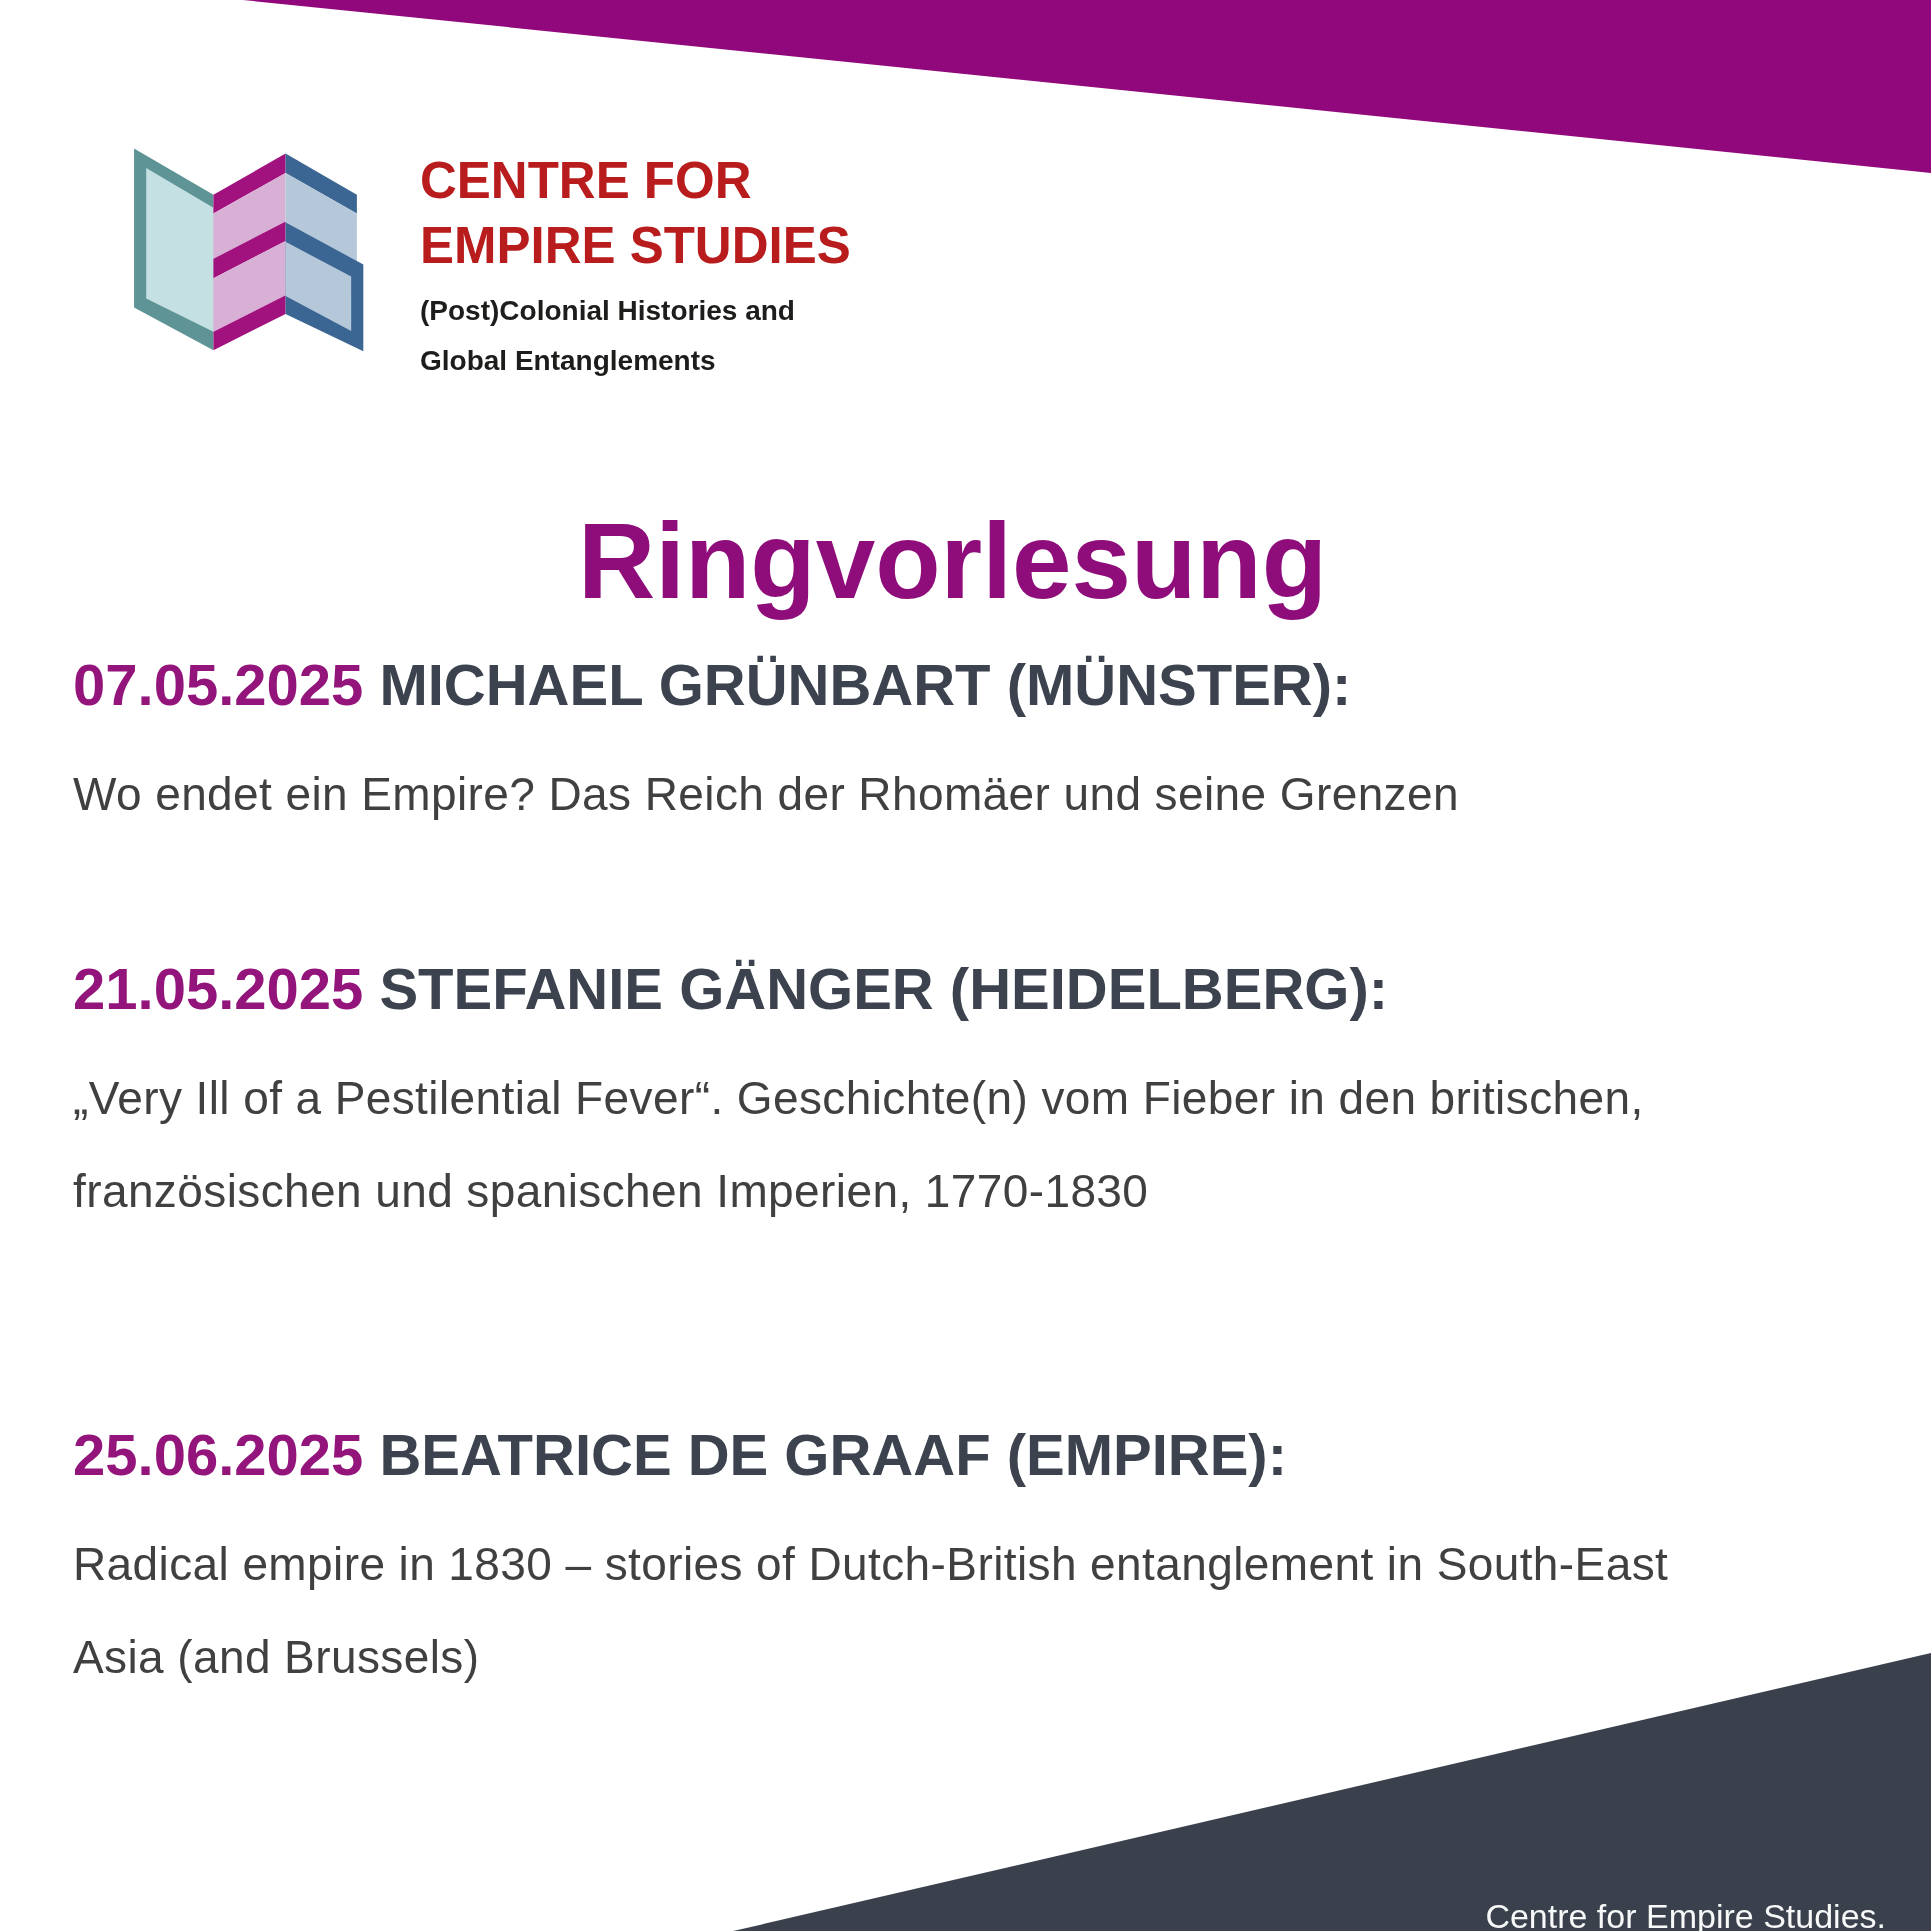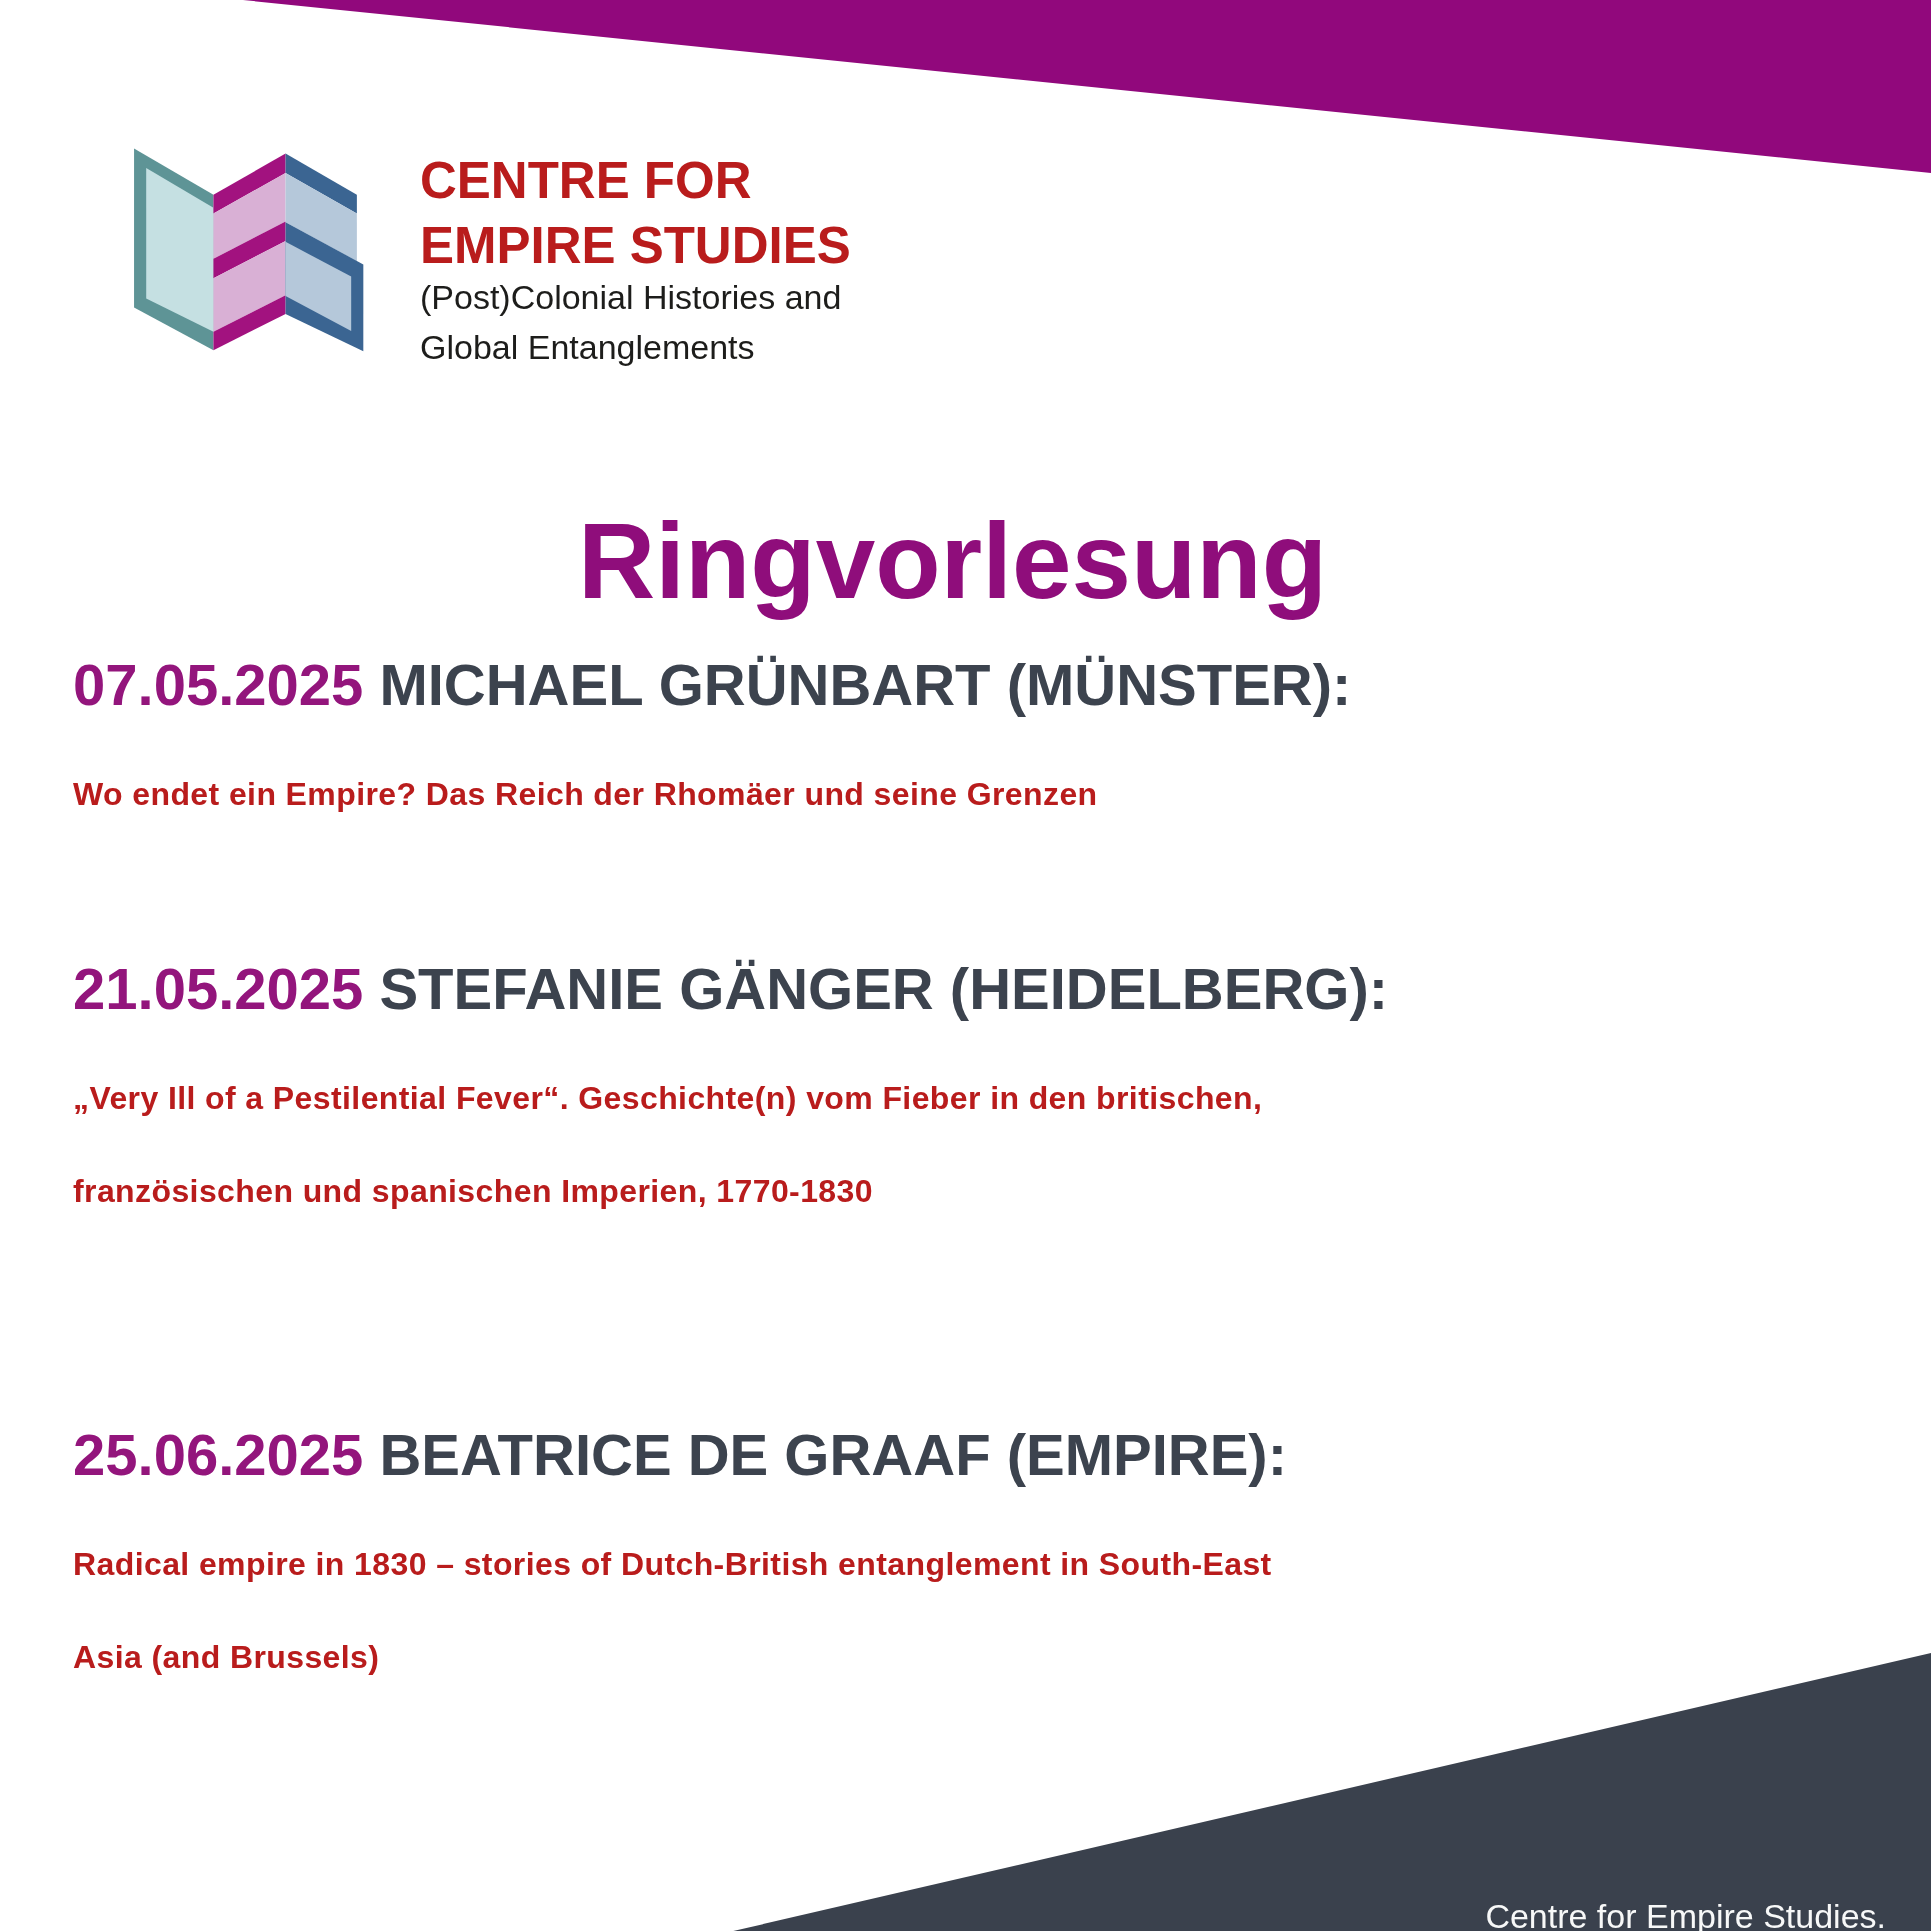--- a/index.html
+++ b/index.html
@@ -33,22 +33,22 @@
   }
 
   
   .logo-mark { position: absolute; left: 130px; top: 146px; }
   .logo-name {
     position: absolute; left: 420px; top: 148px;
     font-weight: 700; font-size: 51px; line-height: 65px;
     color: #b91c1c; letter-spacing: 0px; white-space: nowrap;
   }
   .logo-sub {
-    position: absolute; left: 420px; top: 272px;
-    font-weight: 400; font-size: 34px; line-height: 50px;
+    position: absolute; left: 420px; top: 286px;
+    font-weight: 700; font-size: 28px; line-height: 50px;
     color: #1D1D1B; white-space: nowrap;
   }
 
   
   .main-title {
     position: absolute; left: 0; top: 428px; width: 1905px;
     text-align: center;
     font-weight: 700; font-size: 107px; line-height: 122px;
     color: #8F0D7B; white-space: nowrap;
   }
@@ -58,22 +58,22 @@
   .entry-1 { top: 656px; }
   .entry-2 { top: 960px; }
   .entry-3 { top: 1426px; }
   .entry-heading {
     font-size: 58px; line-height: 57px; font-weight: 700;
     white-space: nowrap; color: #3C434E;
   }
   .entry-date { color: #93157C; }
   .entry-body { margin-top: 35px; }
   .entry-line {
-    font-size: 32px; line-height: 93px; font-weight: 700;
-    letter-spacing: 0.4px; white-space: nowrap; color: #b91c1c;
+    font-size: 46px; line-height: 93px; font-weight: 400;
+    letter-spacing: 0.4px; white-space: nowrap; color: #404040;
   }
 
   
   .teal-border   { fill: #5E9496; }
   .teal-fill     { fill: #C5E0E2; }
   .magenta-border{ fill: #A2127F; }
   .pink-fill     { fill: #D9B0D5; }
   .blue-border   { fill: #3B6592; }
   .blue-fill     { fill: #B5C8DA; }
 </style>

